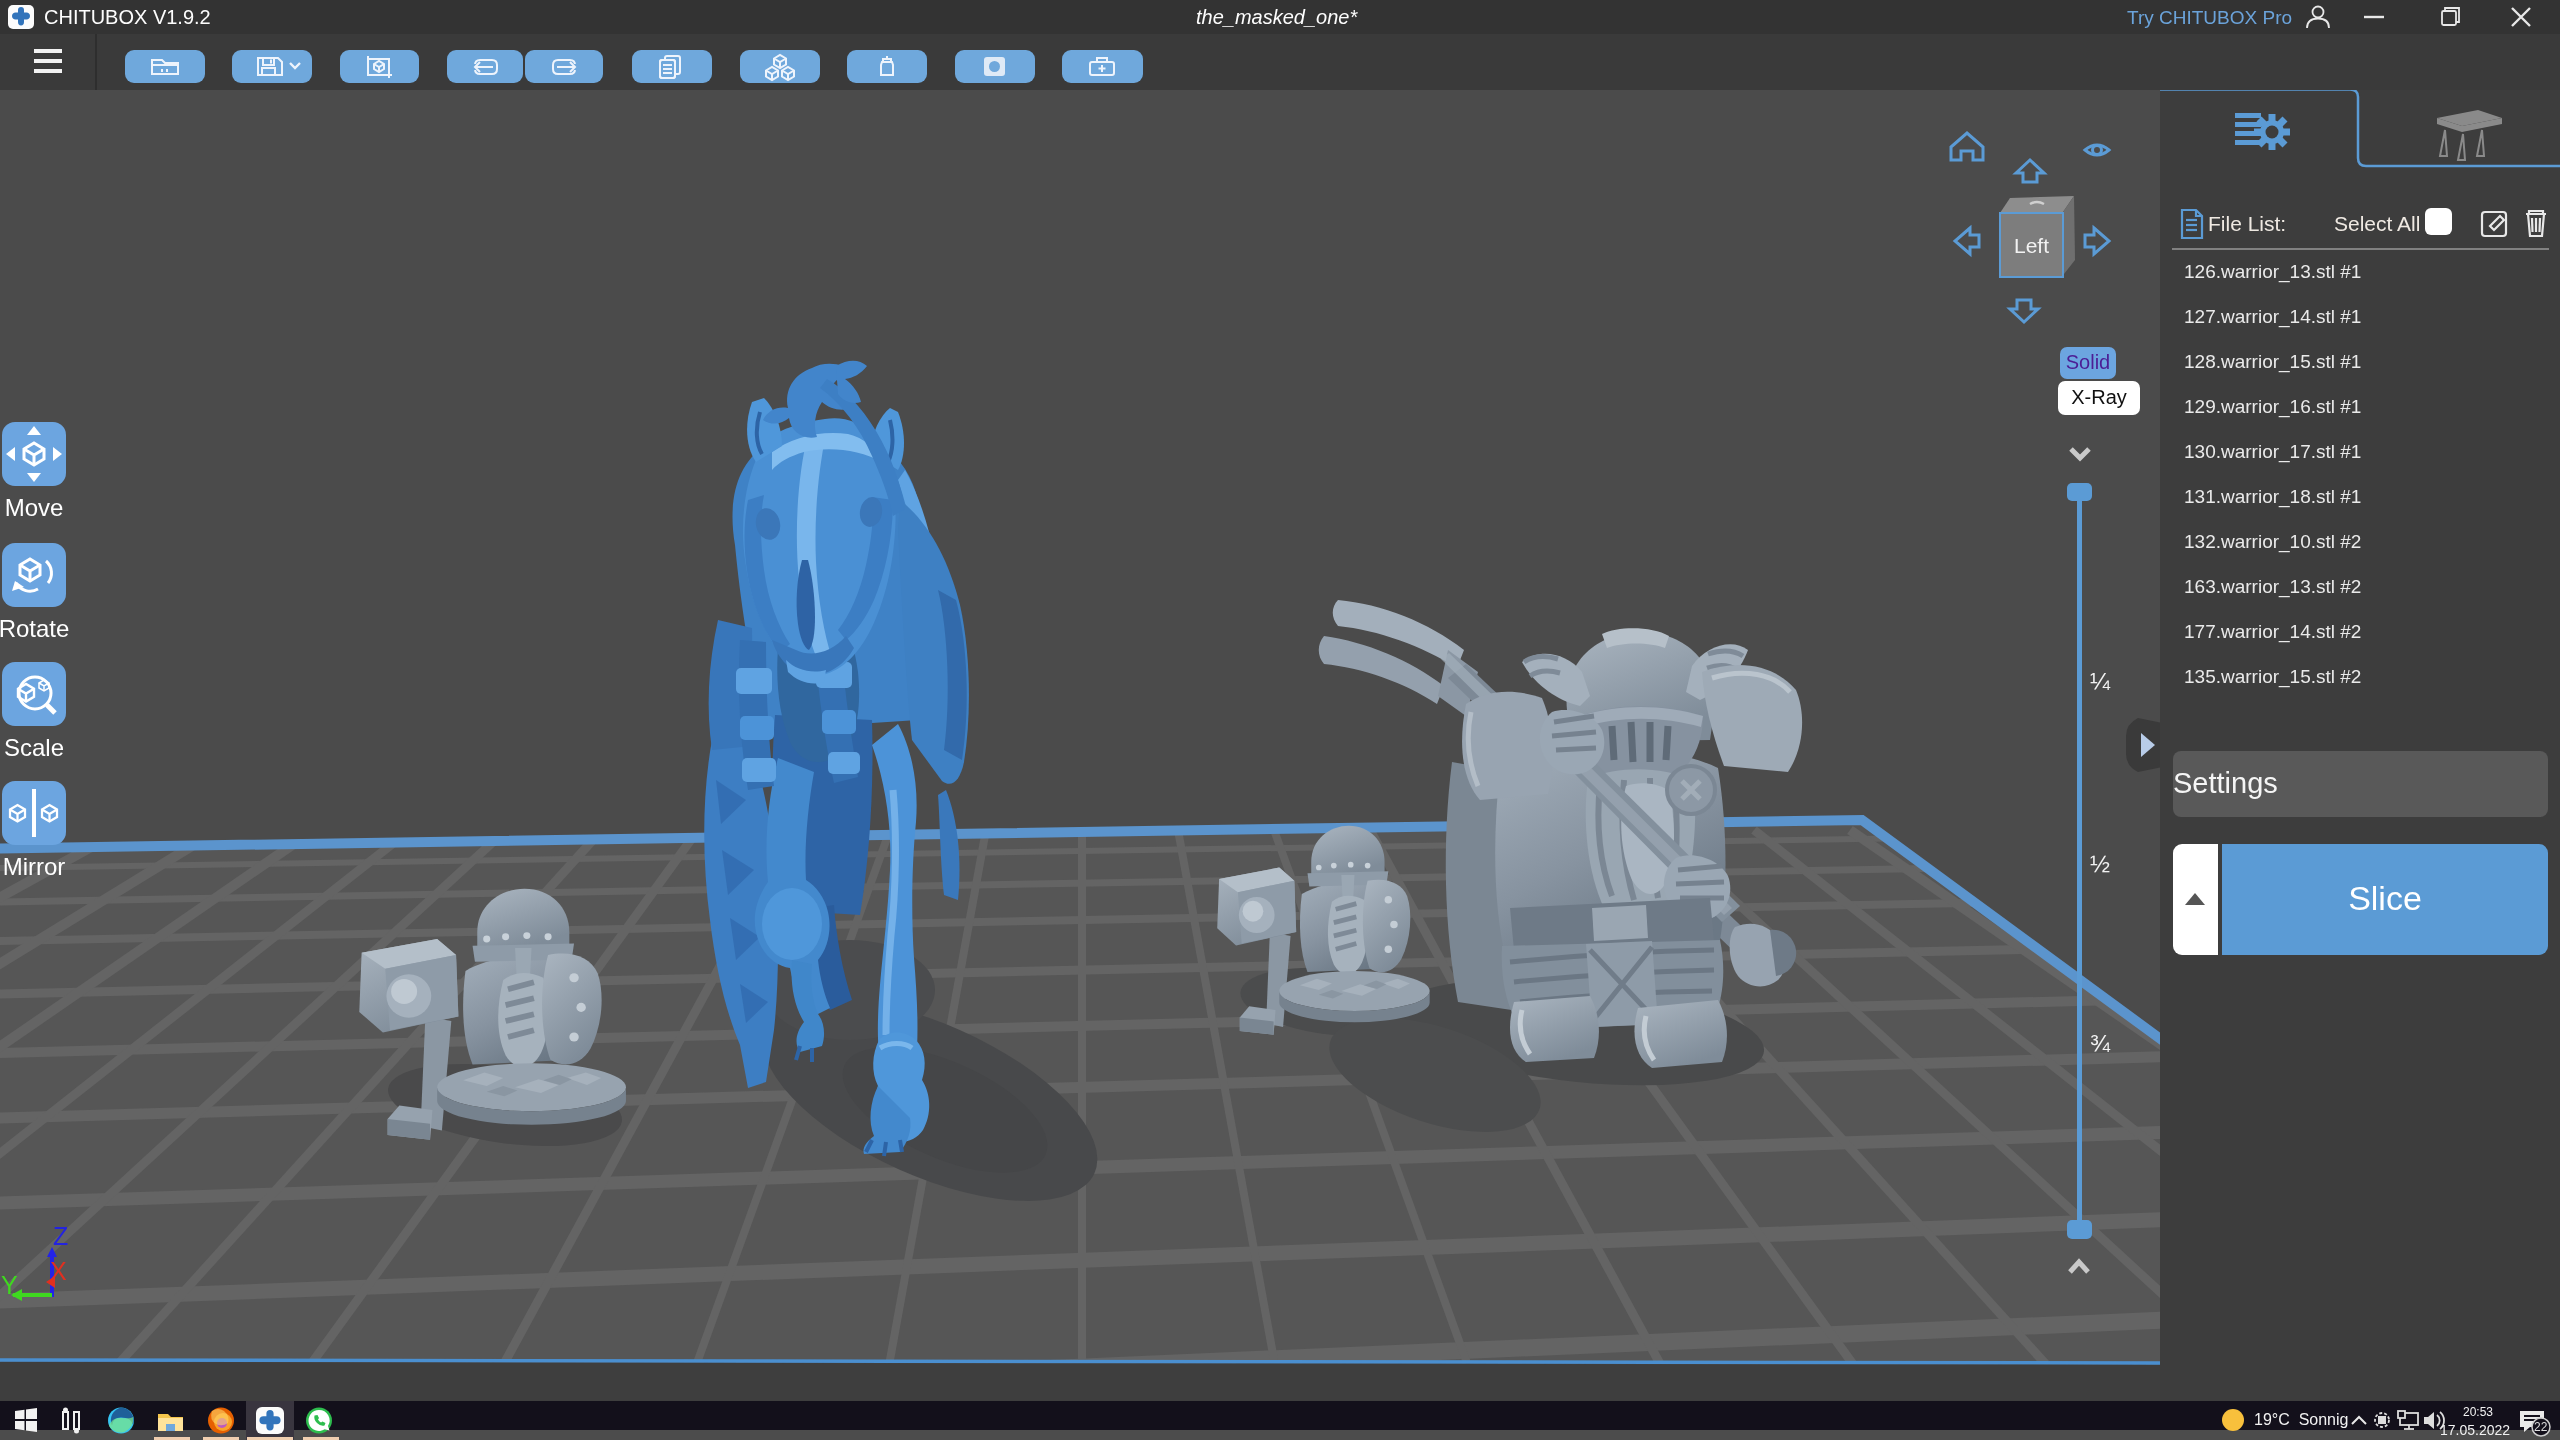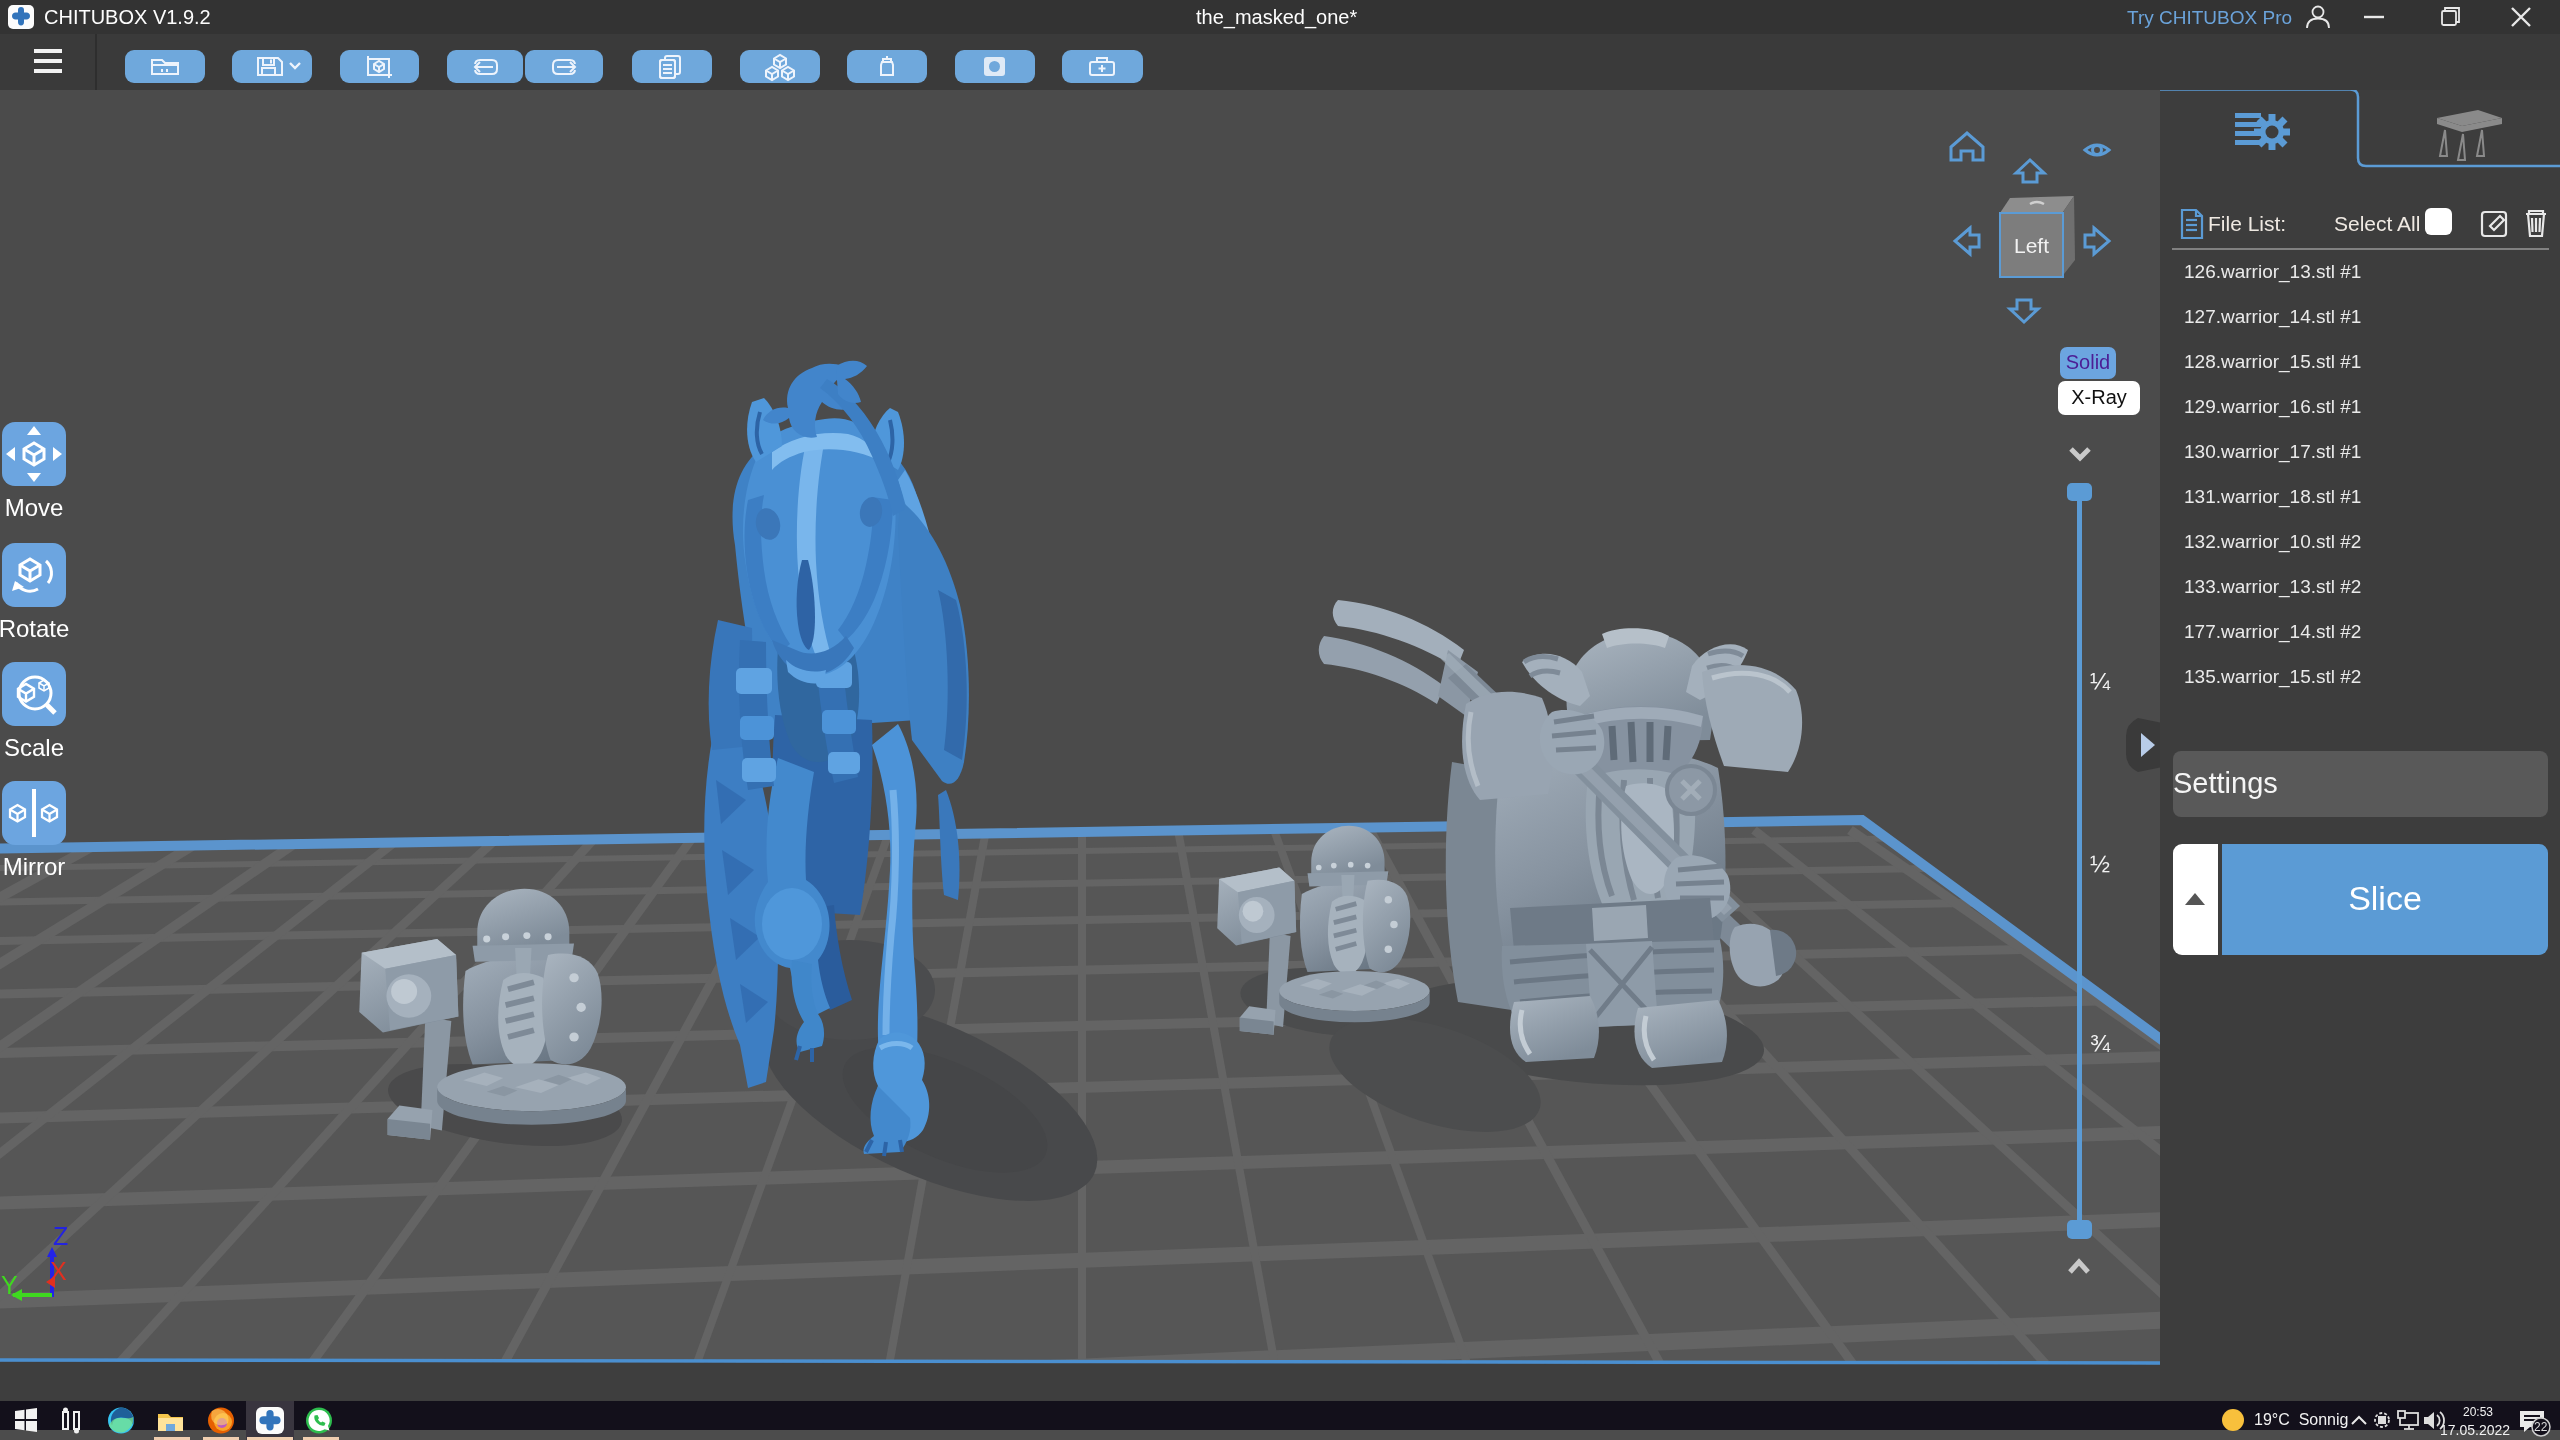--- a/index.html
+++ b/index.html
@@ -1,21 +1,21 @@
 <!DOCTYPE html>
 <html><head>
 <meta charset="utf-8">
 <style>
   * { margin:0; padding:0; box-sizing:border-box; }
   html,body { width:2560px; height:1440px; overflow:hidden; background:#4c4c4c;
     font-family:"Liberation Sans", sans-serif; }
 
   #titlebar { position:absolute; left:0; top:0; width:2560px; height:34px; background:#333333; z-index:30;}
   #appname { position:absolute; left:44px; top:6px; font-size:20px; color:#fdfdfd; }
-  #doctitle { position:absolute; left:1196px; top:6px; font-size:20px; color:#fdfdfd; }
+  #doctitle { position:absolute; left:1196px; top:6px; font-size:20px; color:#fdfdfd;font-style:italic; }
   #trypro { position:absolute; left:2127px; top:7px; font-size:19px; color:#6ba3da; }
 
   #toolbar { position:absolute; left:0; top:34px; width:2560px; height:56px; background:#3a3a3a; z-index:30;}
   .tbtn { position:absolute; top:16px; height:33px; width:79px; background:#6fa8dc; border-radius:9px; }
 
   #viewport { position:absolute; left:0; top:90px; width:2160px; height:1311px; background:#4b4b4b; overflow:hidden; z-index:5;}
 
   #rpanel { position:absolute; left:2160px; top:88px; width:400px; height:1313px; background:#3d3d3d; z-index:20; }
   .filerow { position:absolute; left:24px; font-size:19px; color:#eaeaea; }
   #settingsbtn { position:absolute; left:13px; top:663px; width:375px; height:66px; background:#595959; border-radius:8px;
@@ -435,21 +435,21 @@
     </svg>
   <div style="position:absolute;left:48px;top:124px;font-size:21px;color:#efe9e2;">File List:</div>
   <div style="position:absolute;left:174px;top:124px;font-size:21px;color:#efe9e2;">Select All</div>
   <div class="filerow" style="top:173px;">126.warrior_13.stl #1</div>
   <div class="filerow" style="top:218px;">127.warrior_14.stl #1</div>
   <div class="filerow" style="top:263px;">128.warrior_15.stl #1</div>
   <div class="filerow" style="top:308px;">129.warrior_16.stl #1</div>
   <div class="filerow" style="top:353px;">130.warrior_17.stl #1</div>
   <div class="filerow" style="top:398px;">131.warrior_18.stl #1</div>
   <div class="filerow" style="top:443px;">132.warrior_10.stl #2</div>
-  <div class="filerow" style="top:488px;">133.warrior_13.stl #2</div>
+  <div class="filerow" style="top:488px;">163.warrior_13.stl #2</div>
   <div class="filerow" style="top:533px;">177.warrior_14.stl #2</div>
   <div class="filerow" style="top:578px;">135.warrior_15.stl #2</div>
   <div id="settingsbtn">Settings</div>
   <div id="sliceleft">
       <div class="tri"></div>
     </div>
   <div id="slicemain">Slice</div>
 </div>
 
 <div id="titlebar">

